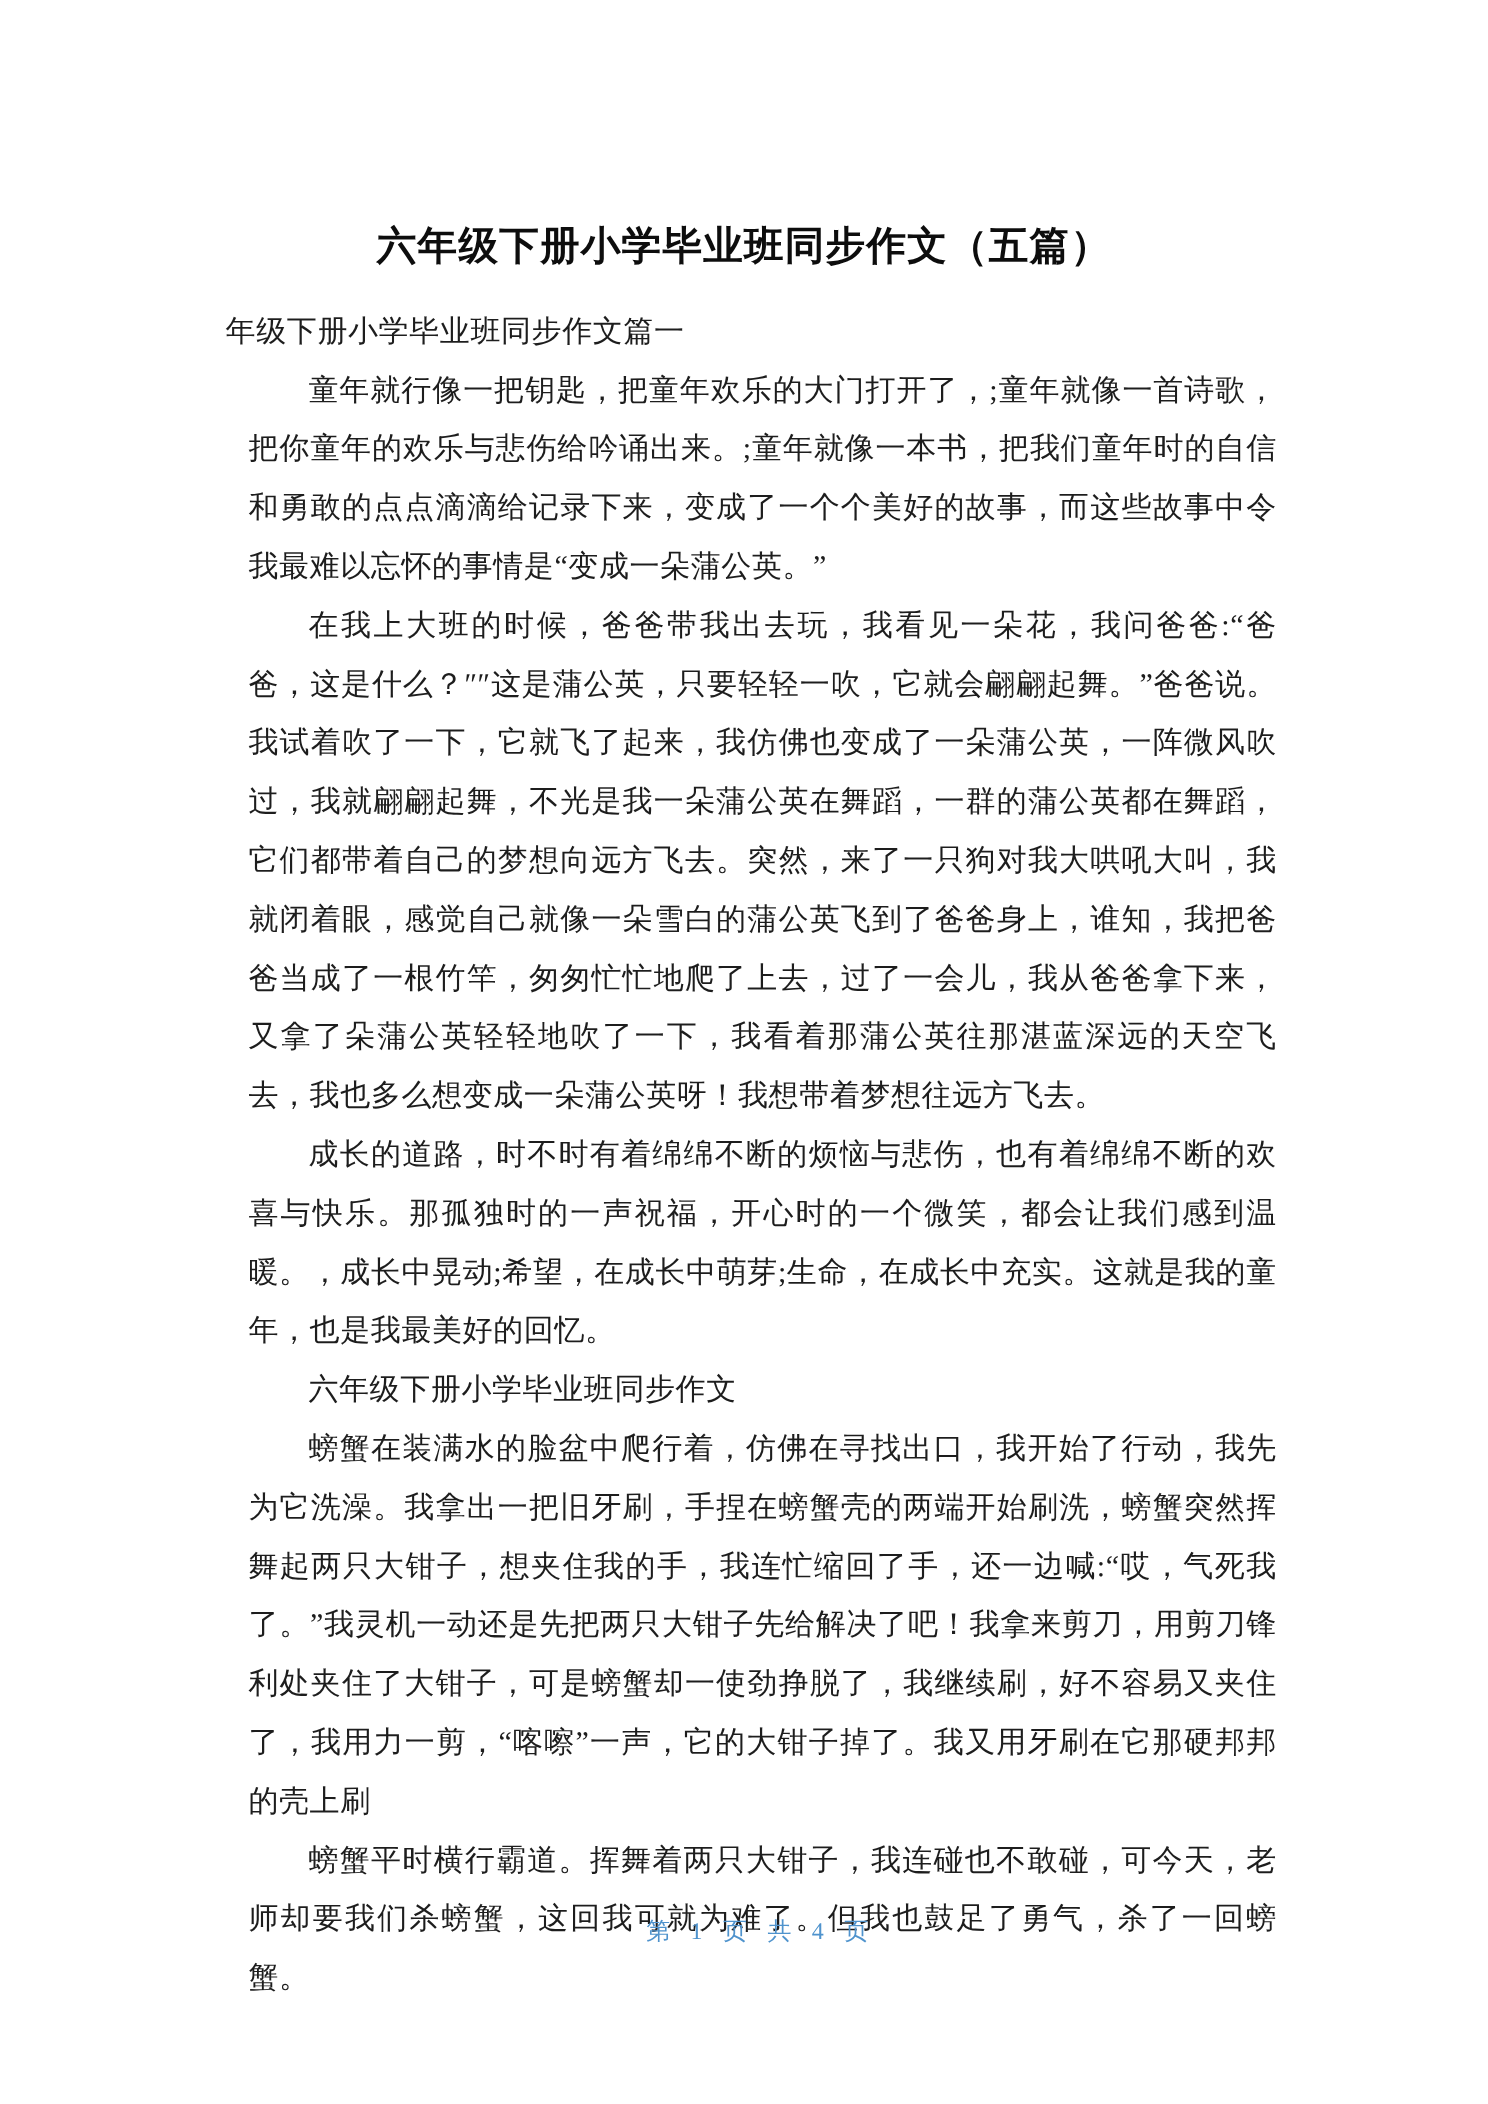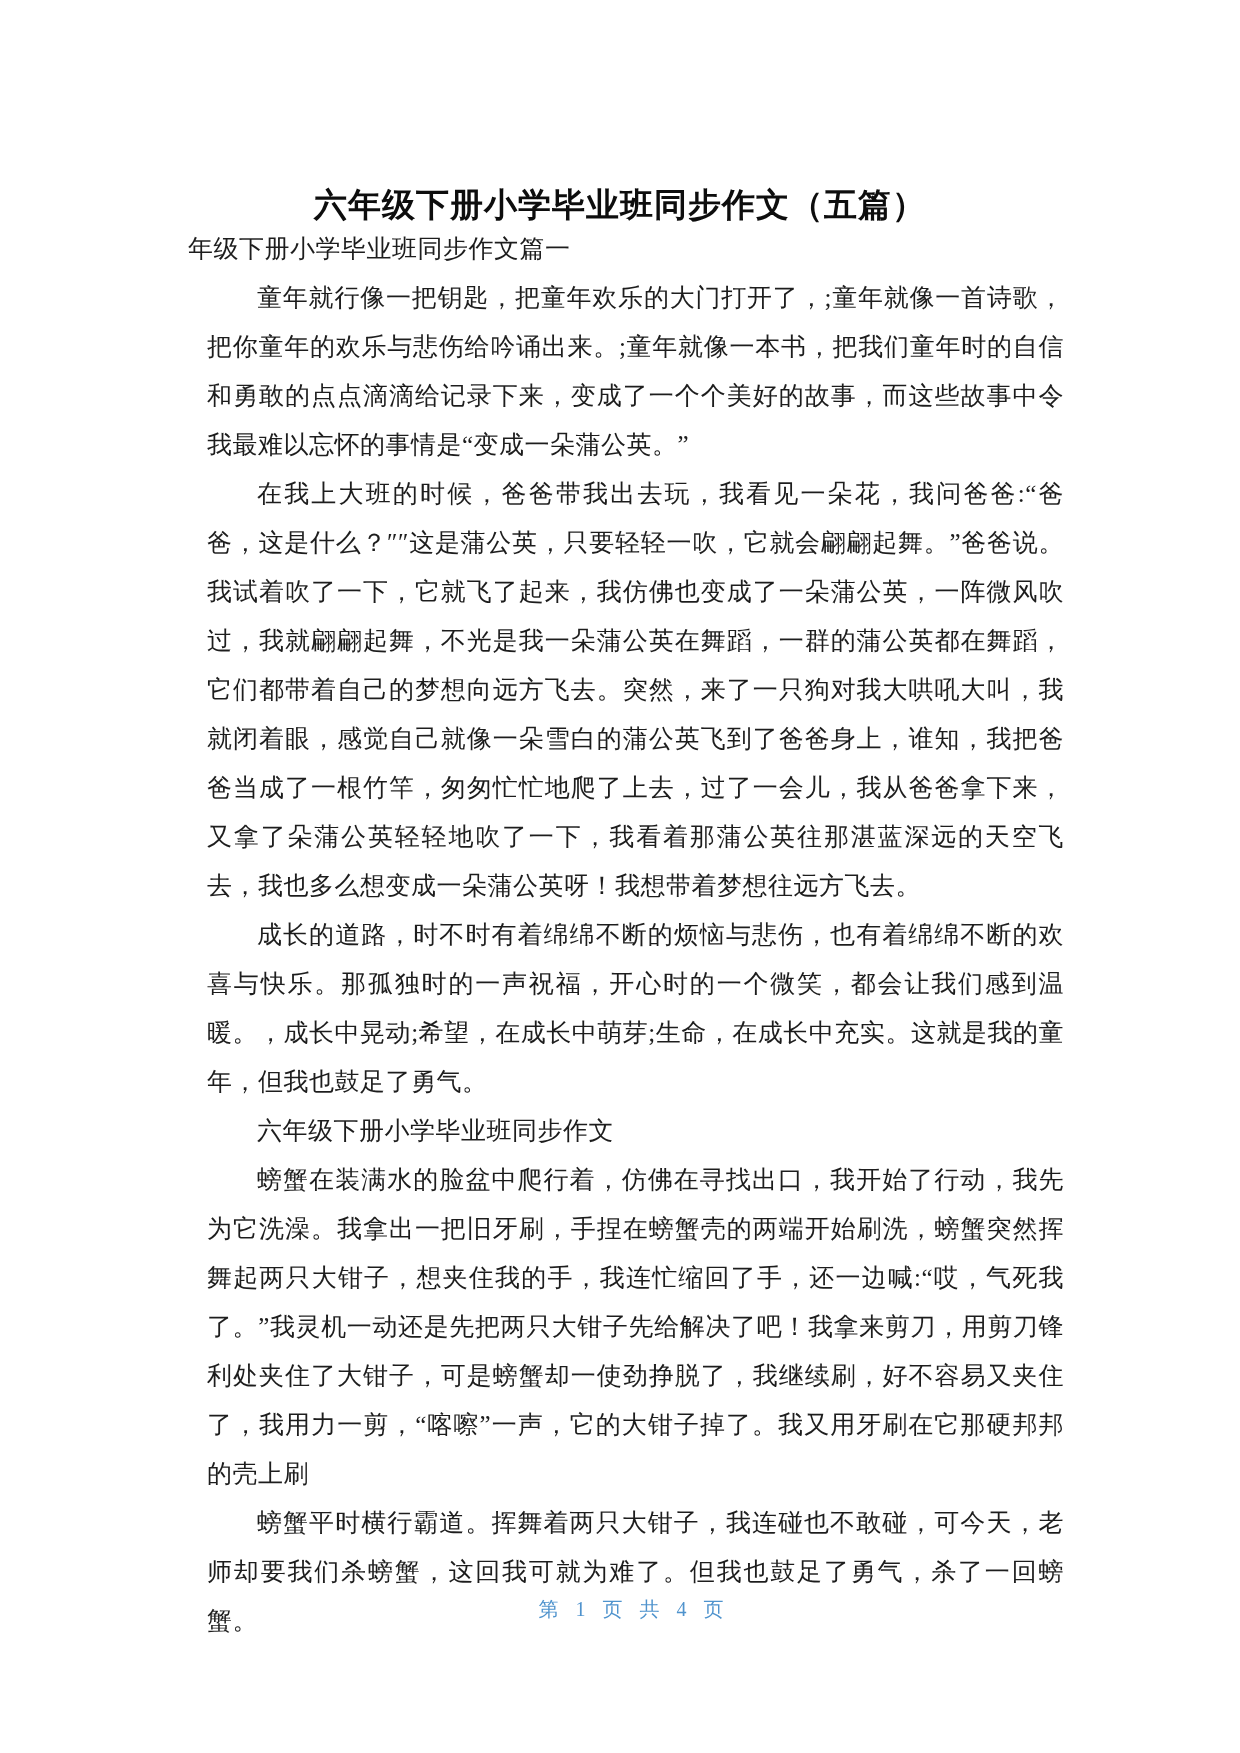--- a/index.html
+++ b/index.html
@@ -24,21 +24,21 @@
     text-align: center;
     font-family: "Liberation Sans", "DejaVu Sans", sans-serif;
     font-weight: 900;
     font-size: 33px;
     letter-spacing: 1px;
     color: #0d0d0d;
   }
   .doc-body {
     position: absolute;
     left: 188px;
-    top: 224px;
+    top: 252px;
     width: 876px;
     font-size: 25px;
     line-height: 49px;
     color: #1d1d1d;
     text-align: justify;
     text-justify: inter-ideograph;
     letter-spacing: 0.5px;
   }
   .para {
     margin: 0;
@@ -65,21 +65,21 @@
 <body>
 
 <div class="page">
 
   <h1 class="doc-title">六年级下册小学毕业班同步作文（五篇）</h1>
 
   <div class="doc-body">
       <p class="para">年级下册小学毕业班同步作文篇一</p>
       <p class="para indent">童年就行像一把钥匙，把童年欢乐的大门打开了，;童年就像一首诗歌，把你童年的欢乐与悲伤给吟诵出来。;童年就像一本书，把我们童年时的自信和勇敢的点点滴滴给记录下来，变成了一个个美好的故事，而这些故事中令我最难以忘怀的事情是“变成一朵蒲公英。”</p>
       <p class="para indent">在我上大班的时候，爸爸带我出去玩，我看见一朵花，我问爸爸:“爸爸，这是什么？″″这是蒲公英，只要轻轻一吹，它就会翩翩起舞。”爸爸说。我试着吹了一下，它就飞了起来，我仿佛也变成了一朵蒲公英，一阵微风吹过，我就翩翩起舞，不光是我一朵蒲公英在舞蹈，一群的蒲公英都在舞蹈，它们都带着自己的梦想向远方飞去。突然，来了一只狗对我大哄吼大叫，我就闭着眼，感觉自己就像一朵雪白的蒲公英飞到了爸爸身上，谁知，我把爸爸当成了一根竹竿，匆匆忙忙地爬了上去，过了一会儿，我从爸爸拿下来，又拿了朵蒲公英轻轻地吹了一下，我看着那蒲公英往那湛蓝深远的天空飞去，我也多么想变成一朵蒲公英呀！我想带着梦想往远方飞去。</p>
-      <p class="para indent">成长的道路，时不时有着绵绵不断的烦恼与悲伤，也有着绵绵不断的欢喜与快乐。那孤独时的一声祝福，开心时的一个微笑，都会让我们感到温暖。，成长中晃动;希望，在成长中萌芽;生命，在成长中充实。这就是我的童年，但我也鼓足了勇气。</p>
+      <p class="para indent">成长的道路，时不时有着绵绵不断的烦恼与悲伤，也有着绵绵不断的欢喜与快乐。那孤独时的一声祝福，开心时的一个微笑，都会让我们感到温暖。，成长中晃动;希望，在成长中萌芽;生命，在成长中充实。这就是我的童年，也是我最美好的回忆。</p>
       <p class="para indent">六年级下册小学毕业班同步作文</p>
       <p class="para indent">螃蟹在装满水的脸盆中爬行着，仿佛在寻找出口，我开始了行动，我先为它洗澡。我拿出一把旧牙刷，手捏在螃蟹壳的两端开始刷洗，螃蟹突然挥舞起两只大钳子，想夹住我的手，我连忙缩回了手，还一边喊:“哎，气死我了。”我灵机一动还是先把两只大钳子先给解决了吧！我拿来剪刀，用剪刀锋利处夹住了大钳子，可是螃蟹却一使劲挣脱了，我继续刷，好不容易又夹住了，我用力一剪，“喀嚓”一声，它的大钳子掉了。我又用牙刷在它那硬邦邦的壳上刷</p>
       <p class="para indent">螃蟹平时横行霸道。挥舞着两只大钳子，我连碰也不敢碰，可今天，老师却要我们杀螃蟹，这回我可就为难了。但我也鼓足了勇气，杀了一回螃蟹。</p>
     </div>
 
   <div class="page-footer">第 1 页 共 4 页</div>
 
 </div>
 
 </body></html>

